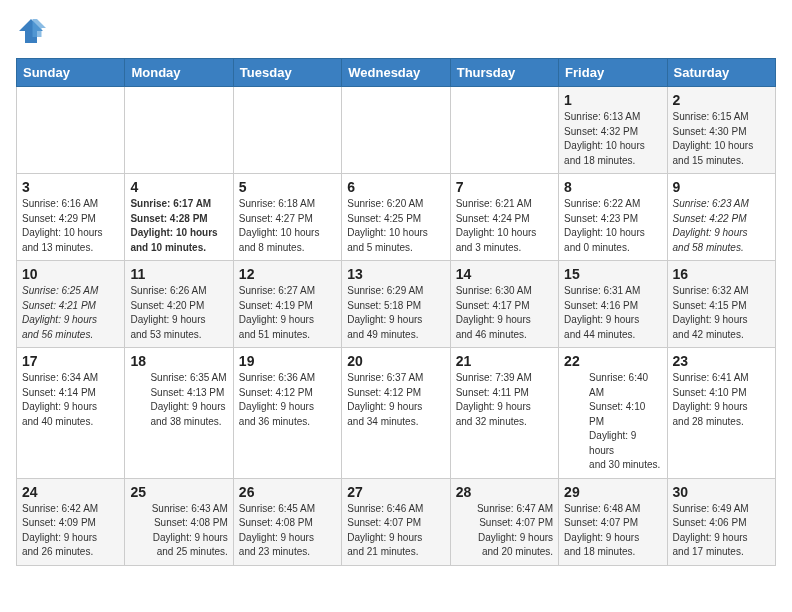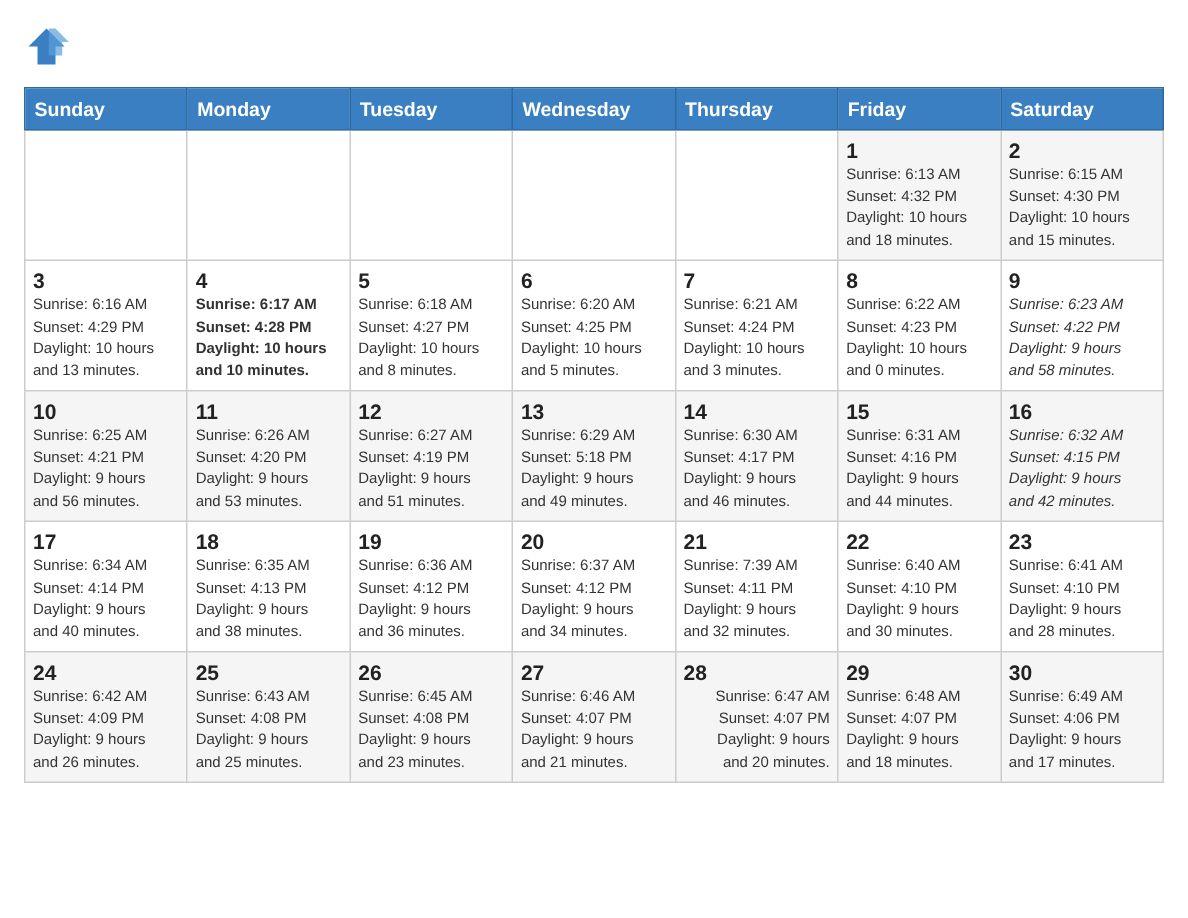--- a/index.html
+++ b/index.html
@@ -188,21 +188,21 @@
           <div class="day-num">9</div>
           <div class="day-info" style="white-space: pre-line; font-style: italic;">Sunrise: 6:23 AM
 Sunset: 4:22 PM
 Daylight: 9 hours
 and 58 minutes.</div>
         </td>
       </tr>
       <tr>
         <td>
           <div class="day-num">10</div>
-          <div class="day-info" style="white-space: pre-line;">Sunrise: 6:25 AM
+          <div class="day-info" style="white-space: pre-line; font-style: italic;">Sunrise: 6:25 AM
 Sunset: 4:21 PM
 Daylight: 9 hours
 and 56 minutes.</div>
         </td>
         <td>
           <div class="day-num">11</div>
           <div class="day-info" style="white-space: pre-line;">Sunrise: 6:26 AM
 Sunset: 4:20 PM
 Daylight: 9 hours
 and 53 minutes.</div>
@@ -230,37 +230,37 @@
         </td>
         <td>
           <div class="day-num">15</div>
           <div class="day-info" style="white-space: pre-line;">Sunrise: 6:31 AM
 Sunset: 4:16 PM
 Daylight: 9 hours
 and 44 minutes.</div>
         </td>
         <td>
           <div class="day-num">16</div>
-          <div class="day-info" style="white-space: pre-line; font-style: italic;">Sunrise: 6:32 AM
+          <div class="day-info" style="white-space: pre-line;">Sunrise: 6:32 AM
 Sunset: 4:15 PM
 Daylight: 9 hours
 and 42 minutes.</div>
         </td>
       </tr>
       <tr>
         <td>
           <div class="day-num">17</div>
           <div class="day-info" style="white-space: pre-line;">Sunrise: 6:34 AM
 Sunset: 4:14 PM
 Daylight: 9 hours
 and 40 minutes.</div>
         </td>
         <td>
           <div class="day-num">18</div>
-          <div class="day-info" style="white-space: pre-line;">Sunrise: 6:35 AM
+          <div class="day-info" style="white-space: pre-line; margin-left: 20px;">Sunrise: 6:35 AM
 Sunset: 4:13 PM
 Daylight: 9 hours
 and 38 minutes.</div>
         </td>
         <td>
           <div class="day-num">19</div>
           <div class="day-info" style="white-space: pre-line;">Sunrise: 6:36 AM
 Sunset: 4:12 PM
 Daylight: 9 hours
 and 36 minutes.</div>
@@ -274,21 +274,21 @@
         </td>
         <td>
           <div class="day-num">21</div>
           <div class="day-info" style="white-space: pre-line;">Sunrise: 7:39 AM
 Sunset: 4:11 PM
 Daylight: 9 hours
 and 32 minutes.</div>
         </td>
         <td>
           <div class="day-num">22</div>
-          <div class="day-info" style="white-space: pre-line;">Sunrise: 6:40 AM
+          <div class="day-info" style="white-space: pre-line; margin-left: 25px;">Sunrise: 6:40 AM
 Sunset: 4:10 PM
 Daylight: 9 hours
 and 30 minutes.</div>
         </td>
         <td>
           <div class="day-num">23</div>
           <div class="day-info" style="white-space: pre-line;">Sunrise: 6:41 AM
 Sunset: 4:10 PM
 Daylight: 9 hours
 and 28 minutes.</div>
@@ -297,21 +297,21 @@
       <tr>
         <td>
           <div class="day-num">24</div>
           <div class="day-info" style="white-space: pre-line;">Sunrise: 6:42 AM
 Sunset: 4:09 PM
 Daylight: 9 hours
 and 26 minutes.</div>
         </td>
         <td>
           <div class="day-num">25</div>
-          <div class="day-info" style="white-space: pre-line;">Sunrise: 6:43 AM
+          <div class="day-info" style="white-space: pre-line; text-align: right;">Sunrise: 6:43 AM
 Sunset: 4:08 PM
 Daylight: 9 hours
 and 25 minutes.</div>
         </td>
         <td>
           <div class="day-num">26</div>
           <div class="day-info" style="white-space: pre-line;">Sunrise: 6:45 AM
 Sunset: 4:08 PM
 Daylight: 9 hours
 and 23 minutes.</div>

